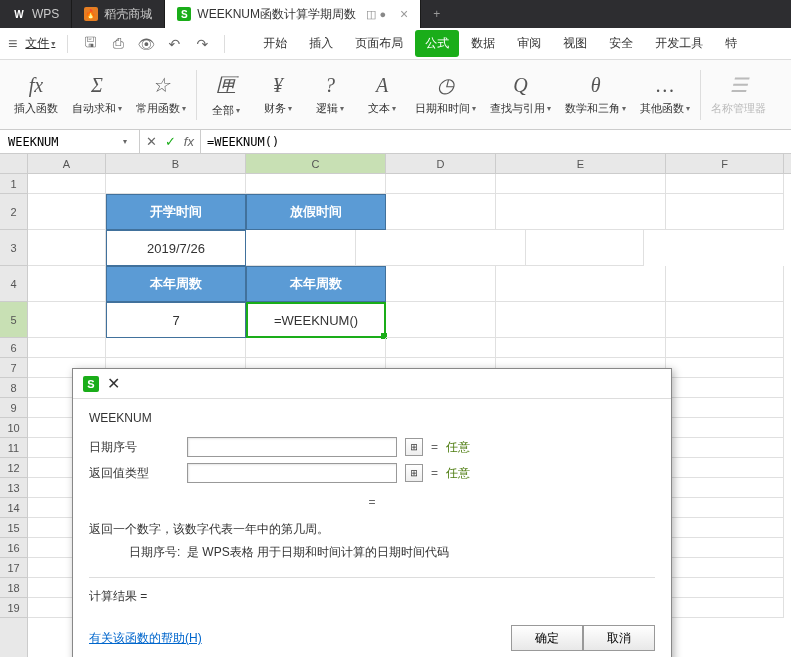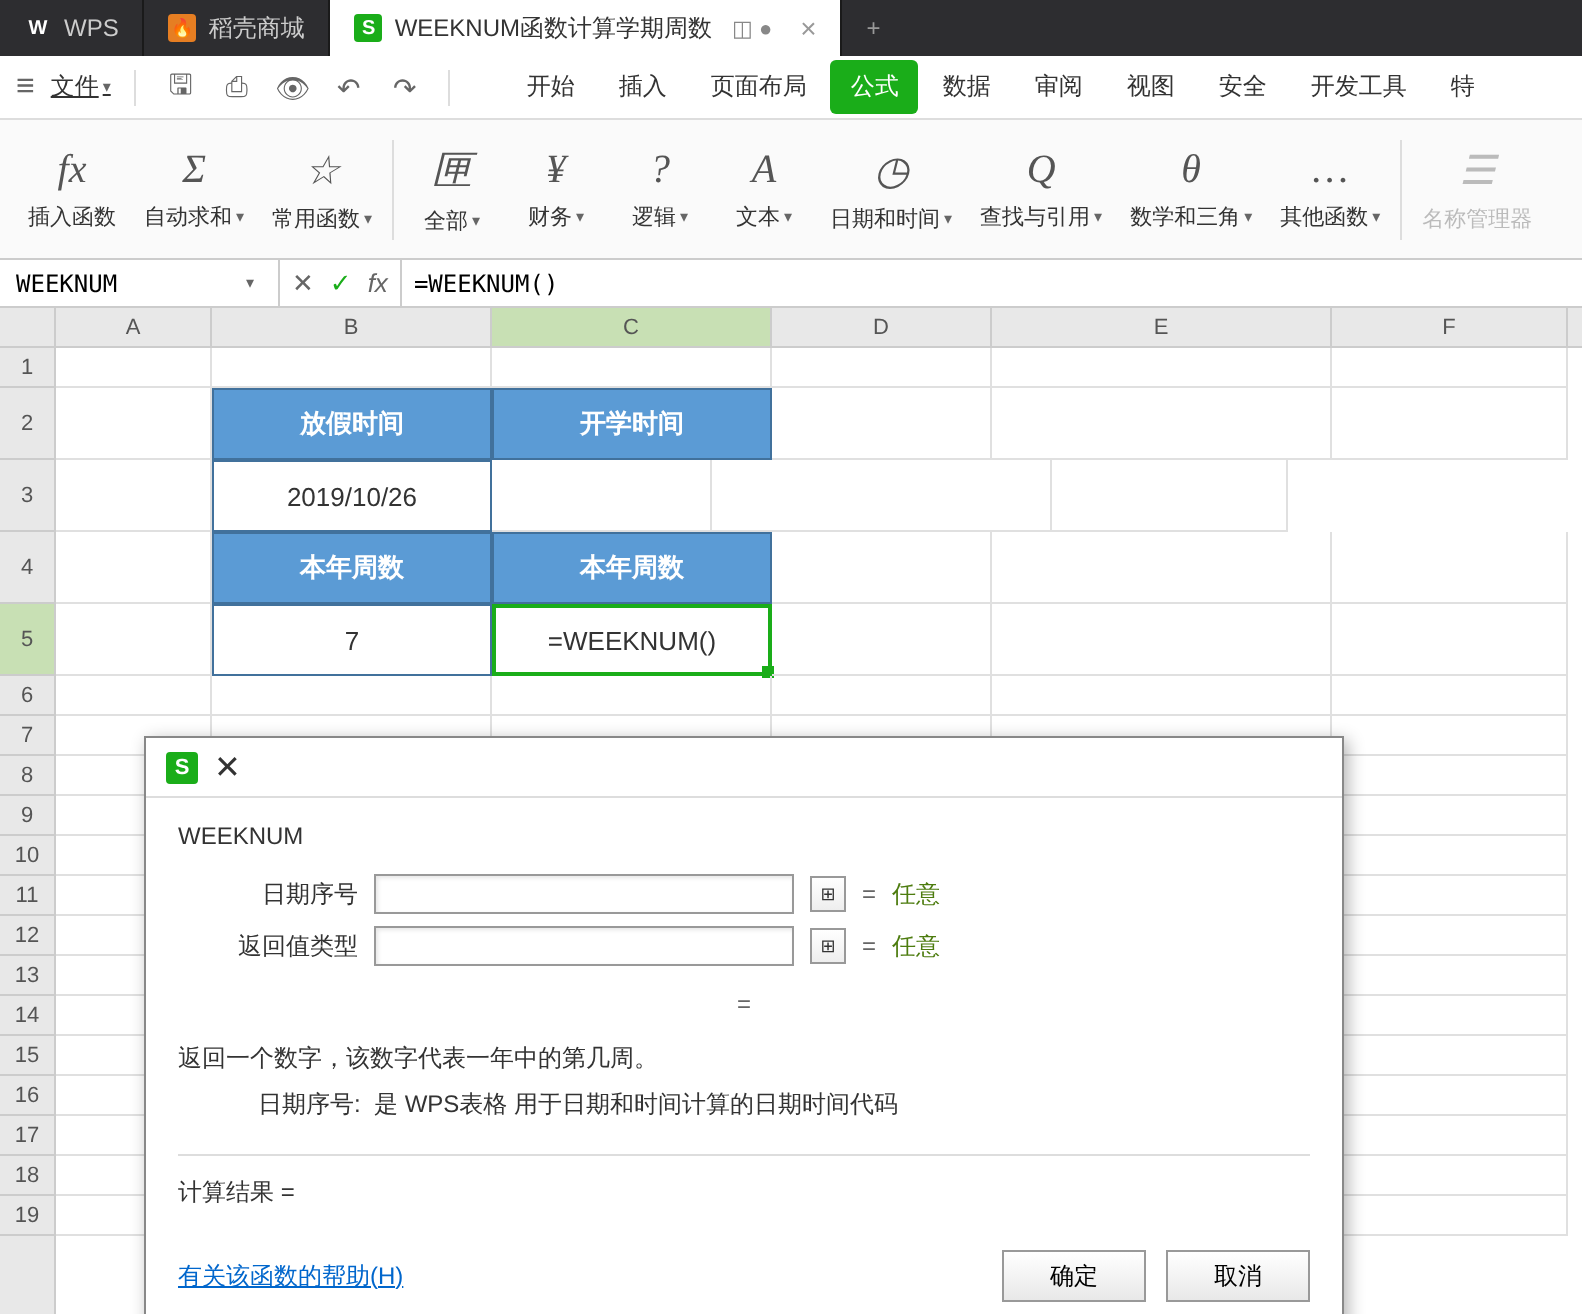--- a/index.html
+++ b/index.html
@@ -72,32 +72,32 @@
 
 
 .dialog { position: absolute; left: 72px; top: 368px; width: 600px; background: #fff; border: 1px solid #888; box-shadow: 2px 2px 8px rgba(0,0,0,0.3); }
 .dialog-title { height: 30px; display: flex; align-items: center; padding: 0 10px; border-bottom: 1px solid #ddd; }
 .dialog-title-icon { width: 16px; height: 16px; background: #1aad19; color: #fff; border-radius: 2px; display: flex; align-items: center; justify-content: center; font-size: 11px; font-weight: bold; margin-right: 8px; }
 .dialog-title-text { flex: 1; font-size: 12px; }
 .dialog-close { cursor: pointer; font-size: 16px; color: #333; }
 .dialog-body { padding: 12px 16px; }
 .func-name { font-size: 12px; margin-bottom: 12px; }
 .param-row { display: flex; align-items: center; margin-bottom: 6px; gap: 8px; }
-.param-label { width: 90px; text-align: right; font-size: 12px; }
+.param-label { width: 90px; font-size: 12px; }
 .param-input { width: 210px; height: 20px; border: 1px solid #999; box-shadow: inset 1px 1px 2px rgba(0,0,0,0.1); }
 .param-picker { width: 18px; height: 18px; border: 1px solid #999; cursor: pointer; display: flex; align-items: center; justify-content: center; font-size: 9px; background: linear-gradient(#fff,#eee); }
 .param-eq { color: #666; }
 .param-result { color: #4d7c0f; font-size: 12px; }
 .dialog-eq-center { text-align: center; color: #666; margin: 12px 0; }
 .dialog-desc { font-size: 12px; margin: 10px 0 6px 0; }
 .dialog-param-desc { font-size: 12px; margin-left: 40px; margin-bottom: 16px; }
 .dialog-result { font-size: 12px; border-top: 1px solid #ddd; padding-top: 10px; margin-top: 6px; }
 .dialog-footer { display: flex; align-items: center; padding: 8px 16px 14px 16px; }
 .dialog-help { color: #0066cc; text-decoration: underline; font-size: 12px; cursor: pointer; flex: 1; }
-.dialog-btn { width: 72px; height: 26px; border: 1px solid #999; background: linear-gradient(#fff,#e8e8e8); cursor: pointer; font-size: 12px; margin-left: 10px; }
+.dialog-btn { width: 72px; height: 26px; border: 1px solid #999; background: linear-gradient(#fff,#e8e8e8); cursor: pointer; font-size: 12px; }
 
 .col-A { width: 78px; }
 .col-B { width: 140px; }
 .col-C { width: 140px; }
 .col-D { width: 110px; }
 .col-E { width: 170px; }
 .col-F { width: 118px; }
 </style>
 </head>
 <body>
@@ -283,29 +283,29 @@
       <div class="cell-row">
           <div class="cell col-A"></div>
           <div class="cell col-B"></div>
           <div class="cell col-C"></div>
           <div class="cell col-D"></div>
           <div class="cell col-E"></div>
           <div class="cell col-F"></div>
         </div>
       <div class="cell-row tall">
           <div class="cell col-A"></div>
+          <div class="cell col-B tbl-header">开学时间</div>
           <div class="cell col-C tbl-header">放假时间</div>
-          <div class="cell col-B tbl-header">开学时间</div>
           <div class="cell col-D"></div>
           <div class="cell col-E"></div>
           <div class="cell col-F"></div>
         </div>
       <div class="cell-row tall">
           <div class="cell col-A"></div>
-          <div class="cell col-C tbl-data">2019/10/26</div>
+          <div class="cell col-C tbl-data">2019/7/26</div>
           <div class="cell col-D"></div>
           <div class="cell col-E"></div>
           <div class="cell col-F"></div>
         </div>
       <div class="cell-row tall">
           <div class="cell col-A"></div>
           <div class="cell col-B tbl-header">本年周数</div>
           <div class="cell col-C tbl-header">本年周数</div>
           <div class="cell col-D"></div>
           <div class="cell col-E"></div>

